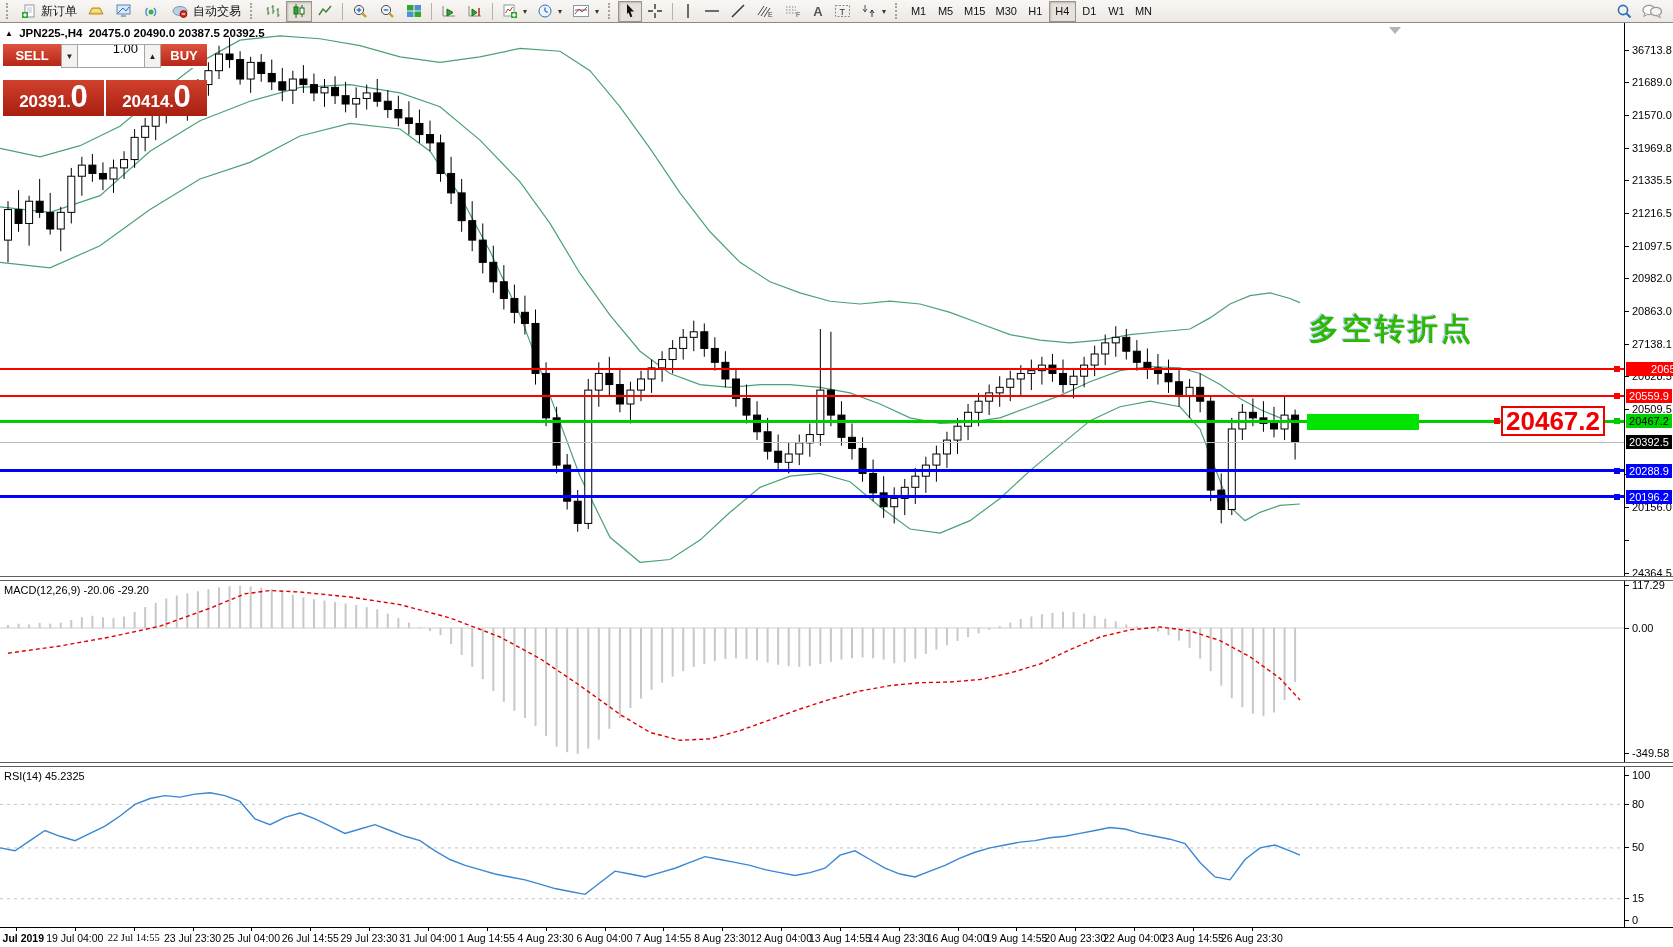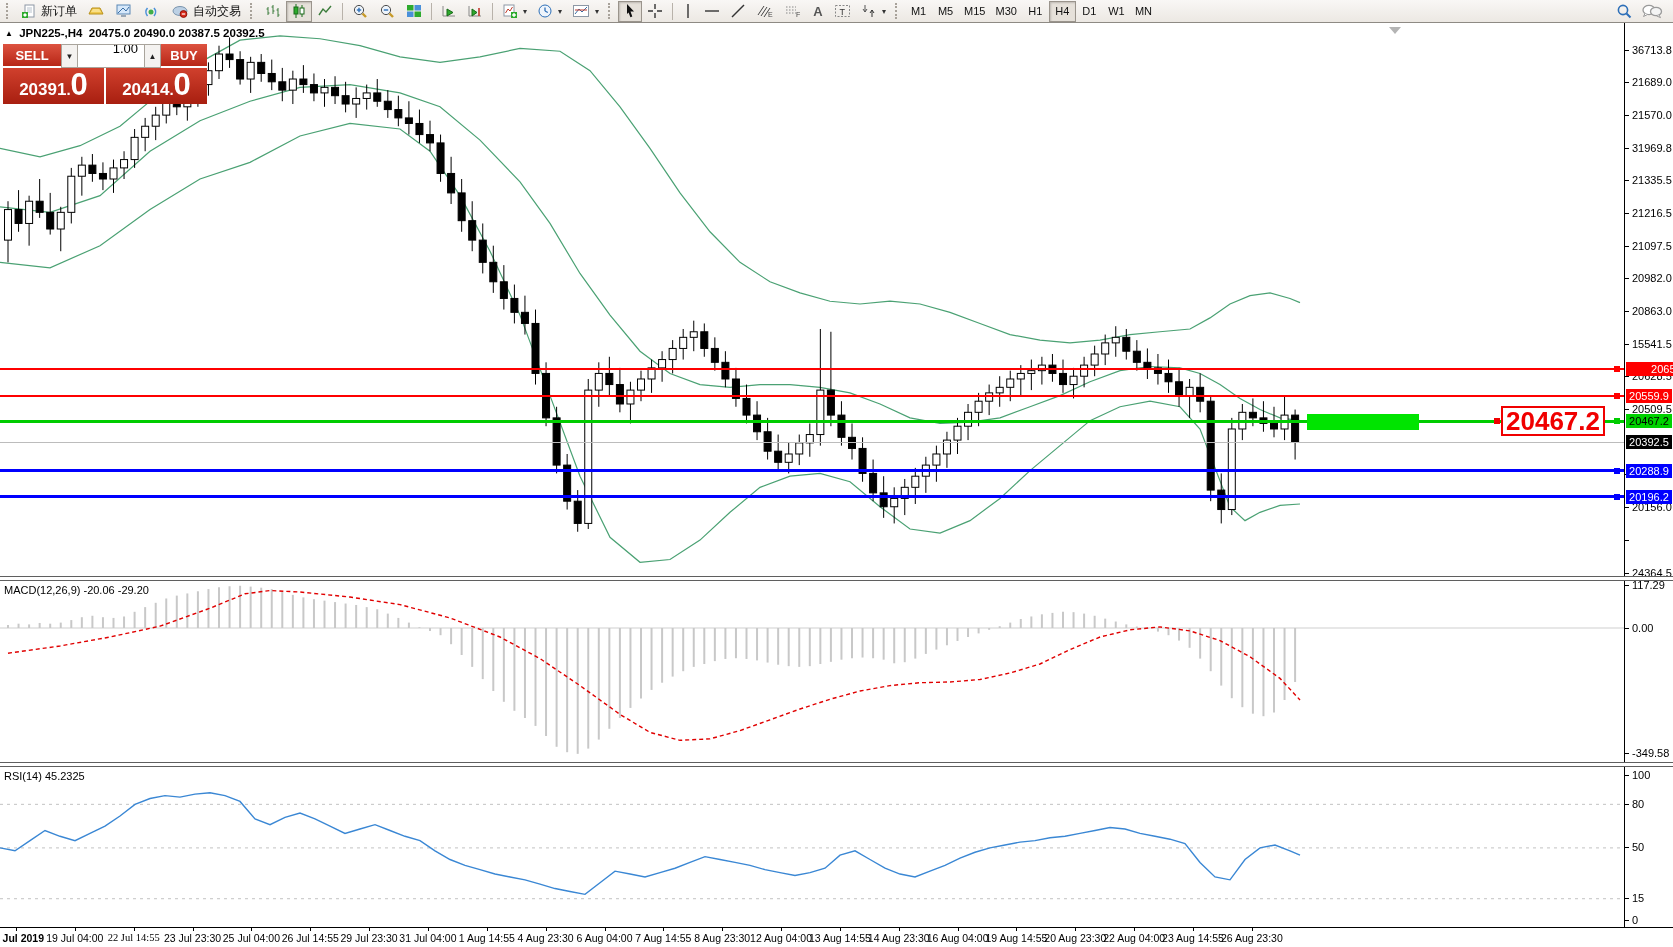--- a/index.html
+++ b/index.html
@@ -27,21 +27,21 @@
   
   .tpanel{position:absolute;left:3px;top:44px;width:204px;z-index:6;font-family:"Liberation Sans",sans-serif}
   .tp-row1{display:flex;height:24px}
   .redbtn{background:linear-gradient(#dd5340,#b72616);color:#fff;border:none;border-bottom:2px solid #fff;
     font:bold 13px "Liberation Sans",sans-serif;display:flex;align-items:center;justify-content:center}
   .sellbtn{width:58px}.buybtn{flex:1}
   .spin{width:17px;background:#f4f2f0;border:1px solid #a9a49c;font-size:8px;color:#222;
     display:flex;align-items:center;justify-content:center;box-sizing:border-box}
   .vol{width:66px;border:1px solid #a9a49c;border-left:none;border-right:none;text-align:right;
     padding:0 6px 16px 0;font:13px "Liberation Sans",sans-serif;box-sizing:border-box}
-  .tp-row2{display:flex;height:36px;margin-top:0}
+  .tp-row2{display:flex;height:36px;margin-top:12px}
   .phalf{background:linear-gradient(#d0402d,#a81f10);color:#fff;display:flex;align-items:baseline;
     justify-content:center;flex:1}
   .phalf.l{margin-right:2px}
   .pint{font:bold 17px "Liberation Sans",sans-serif;line-height:34px}
   .pdot{font:bold 15px "Liberation Sans",sans-serif}
   .pbig{font:bold 31px "Liberation Sans",sans-serif;line-height:34px}
   
   .zone{z-index:3;background:#00e400}
   .plabel{z-index:4;background:#fff;border:2px solid #f00000;color:#f00000;
     font:bold 26px "Liberation Sans",sans-serif;line-height:26px;padding:0 3px;z-index:4}
@@ -703,20 +703,21 @@
       </div>
       <div class="phalf">
         <span class="pint">20414</span>
           <span class="pdot">.</span>
           <span class="pbig">0</span>
       </div>
     </div>
   </div>
 
   <div class="abs scroll-tri" style="left:1389px;top:27px"></div>
+  <div class="abs turning" style="left:1309px;top:309px">多空转折点</div>
   <div class="abs zone" id="zone" style="left: 1307px; top: 414.433px; width: 112px; height: 16px;"></div>
   <div class="abs plabel" id="plabel" style="left: 1501px; top: 406.433px;">20467.2</div>
   <div class="abs lvmark" id="plabel-marker" style="background: rgb(240, 0, 0); left: 1494px; top: 418.433px;"></div>
 
   <div class="abs axisline" style="left:1624px;top:23px;width:1px;height:905px"></div>
   <div class="abs sep" style="top:576px"></div>
   <div class="abs sep" style="top:762px"></div>
   <div class="abs taxisborder"></div>
 
   <div class="abs indlabel" style="left:4px;top:584px">MACD(12,26,9) -20.06 -29.20</div>
@@ -733,21 +734,21 @@
     <div class="ticklbl" style="position: absolute; left: 1632px; top: 173.764px;">21335.5</div>
     <div class="tickmark" style="position: absolute; left: 1625px; top: 212.816px; width: 4px; height: 1px;"></div>
     <div class="ticklbl" style="position: absolute; left: 1632px; top: 206.816px;">21216.5</div>
     <div class="tickmark" style="position: absolute; left: 1625px; top: 245.868px; width: 4px; height: 1px;"></div>
     <div class="ticklbl" style="position: absolute; left: 1632px; top: 239.868px;">21097.5</div>
     <div class="tickmark" style="position: absolute; left: 1625px; top: 277.948px; width: 4px; height: 1px;"></div>
     <div class="ticklbl" style="position: absolute; left: 1632px; top: 271.948px;">20982.0</div>
     <div class="tickmark" style="position: absolute; left: 1625px; top: 311px; width: 4px; height: 1px;"></div>
     <div class="ticklbl" style="position: absolute; left: 1632px; top: 305px;">20863.0</div>
     <div class="tickmark" style="position: absolute; left: 1625px; top: 344.052px; width: 4px; height: 1px;"></div>
-    <div class="ticklbl" style="position: absolute; left: 1632px; top: 338.052px;">15541.5</div>
+    <div class="ticklbl" style="position: absolute; left: 1632px; top: 338.052px;">27138.1</div>
     <div class="tickmark" style="position: absolute; left: 1625px; top: 376.132px; width: 4px; height: 1px;"></div>
     <div class="ticklbl" style="position: absolute; left: 1632px; top: 370.132px;">20628.5</div>
     <div class="tickmark" style="position: absolute; left: 1625px; top: 409.184px; width: 4px; height: 1px;"></div>
     <div class="ticklbl" style="position: absolute; left: 1632px; top: 403.184px;">20509.5</div>
     <div class="tickmark" style="position: absolute; left: 1625px; top: 474.316px; width: 4px; height: 1px;"></div>
     <div class="ticklbl" style="position: absolute; left: 1632px; top: 468.316px;">20275.0</div>
     <div class="tickmark" style="position: absolute; left: 1625px; top: 507.368px; width: 4px; height: 1px;"></div>
     <div class="ticklbl" style="position: absolute; left: 1632px; top: 501.368px;">20156.0</div>
     <div class="tickmark" style="position: absolute; left: 1625px; top: 540.42px; width: 4px; height: 1px;"></div>
     <div class="ticklbl" style="position: absolute; left: 1632px; top: 534.42px; margin-left: 42px;">20037.0</div>

